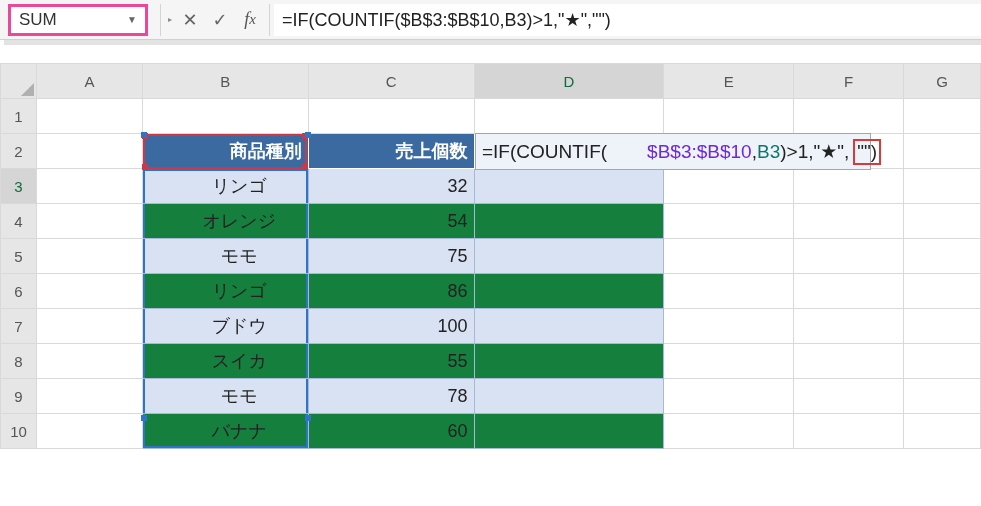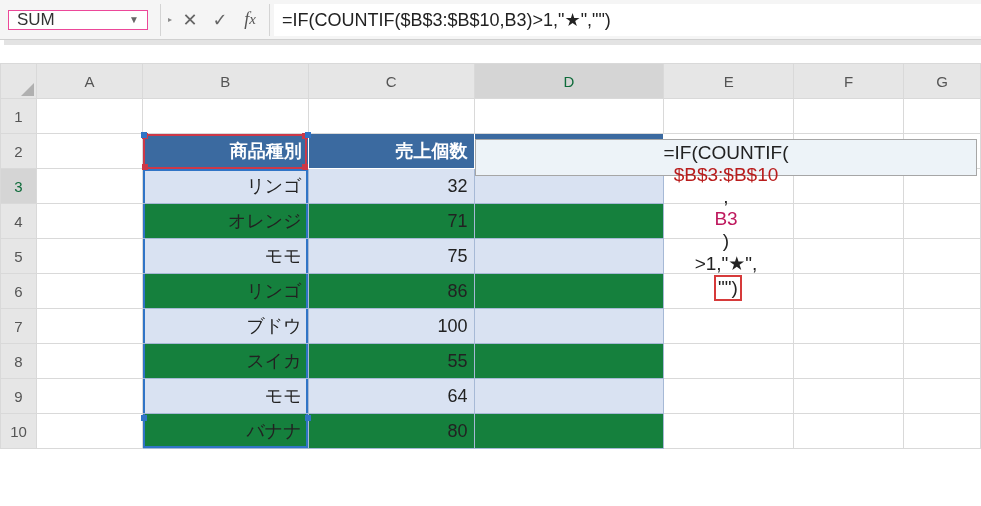--- a/index.html
+++ b/index.html
@@ -15,23 +15,23 @@
     
     .formula-bar {
       display: flex;
       align-items: center;
       height: 40px;
       border-bottom: 1px solid #d0d0d0;
       background: #f5f5f5;
     }
     .name-box {
       width: 140px;
-      height: 20px;
+      height: 32px;
       margin: 0 8px;
-      border: 1px solid #ec4899;
+      border: 3px solid #ec4899;
       background: #fff;
       display: flex;
       align-items: center;
       padding: 0 8px;
       color: #333;
       font-size: 17px;
     }
     .name-box .dropdown-icon {
       margin-left: auto;
       font-size: 10px;
@@ -125,21 +125,21 @@
       border-color: transparent transparent #b0b0b0 transparent;
     }
 
     .col-hdr.active, .row-hdr.active {
       background: #d5d5d5;
       color: #0e6b3a;
     }
 
     .cell { padding: 2px 6px; font-size: 18px; }
     .cell.num { text-align: right; }
-    .cell.txt { text-align: right; padding-left: 34px; }
+    .cell.txt { text-align: center; padding-left: 34px; }
 
     
     .tbl-header {
       background: #3b6aa0;
       color: #fff;
       font-weight: bold;
       text-align: right;
       border: 1px solid #fff !important;
     }
     .tbl-row-even { background: #d9e2f2; }
@@ -179,23 +179,23 @@
       position: absolute;
       border: 1px solid #a6a6a6;
       background: #edf3f8;
       display: flex;
       align-items: center;
       font-size: 19px;
       padding: 2px 6px;
       white-space: nowrap;
       z-index: 3;
     }
-    .edit-overlay .p1 { color: #b91c1c; } 
+    .edit-overlay .p1 { color: #6d28d9; margin-left: 40px; } 
     .edit-overlay .comma { color: #222; }
-    .edit-overlay .p2 { color: #be185d; } 
+    .edit-overlay .p2 { color: #0f766e; } 
     .red-box {
       display: inline-block;
       border: 2px solid #d63a3a;
       padding: 0 2px;
       margin-left: 4px;
     }
 
     .wrap { position: relative; width: 981px; }
   </style>
 </head>
@@ -258,21 +258,21 @@
     <td class="cell num tbl-row-even tbl-cell">32</td>
     <td class="cell tbl-row-even tbl-cell"></td>
     <td class="cell"></td>
           <td class="cell"></td>
           <td class="cell"></td>
   </tr>
   <tr>
           <th class="row-hdr">4</th>
           <td class="cell"></td>
           <td class="cell txt tbl-row-odd tbl-cell countif-b-mid">オレンジ</td>
-          <td class="cell num tbl-row-odd tbl-cell">71</td>
+          <td class="cell num tbl-row-odd tbl-cell">54</td>
           <td class="cell tbl-row-odd tbl-cell"></td>
           <td class="cell"></td>
           <td class="cell"></td>
           <td class="cell"></td>
         </tr>
   <tr>
           <th class="row-hdr">5</th>
           <td class="cell"></td>
           <td class="cell txt tbl-row-even tbl-cell countif-b-mid">モモ</td>
           <td class="cell num tbl-row-even tbl-cell">75</td>
@@ -308,52 +308,52 @@
           <td class="cell num tbl-row-odd tbl-cell">55</td>
           <td class="cell tbl-row-odd tbl-cell"></td>
           <td class="cell"></td>
           <td class="cell"></td>
           <td class="cell"></td>
         </tr>
   <tr>
           <th class="row-hdr">9</th>
           <td class="cell"></td>
           <td class="cell txt tbl-row-even tbl-cell countif-b-mid">モモ</td>
-          <td class="cell num tbl-row-even tbl-cell">64</td>
+          <td class="cell num tbl-row-even tbl-cell">78</td>
           <td class="cell tbl-row-even tbl-cell"></td>
           <td class="cell"></td>
           <td class="cell"></td>
           <td class="cell"></td>
         </tr>
   <tr>
           <th class="row-hdr">10</th>
           <td class="cell"></td>
           <td class="cell txt tbl-row-odd tbl-cell countif-b-bot">バナナ</td>
-          <td class="cell num tbl-row-odd tbl-cell">80</td>
+          <td class="cell num tbl-row-odd tbl-cell">60</td>
           <td class="cell tbl-row-odd tbl-cell"></td>
           <td class="cell"></td>
           <td class="cell"></td>
           <td class="cell"></td>
         </tr>
 </tbody>
     </table>
 
 <div class="b3-red" style="top:71px; left:143px; width:164px; height:35px;">
   <div class="handle tl"></div>
       <div class="handle tr"></div>
       <div class="handle bl"></div>
       <div class="handle br"></div>
 </div>
 
 <div class="blue-handle" style="top:69px; left:141px;"></div>
 <div class="blue-handle" style="top:69px; left:305px;"></div>
 <div class="blue-handle" style="top:352px; left:141px;"></div>
 <div class="blue-handle" style="top:352px; left:305px;"></div>
 
-<div class="edit-overlay" style="top:76px; left:475px; width:502px; height:37px;flex-direction:column;">
+<div class="edit-overlay" style="top:70px; left:475px; width:396px; height:37px;">
   <span>=IF(COUNTIF(</span>
       <span class="p1">$B$3:$B$10</span>
       <span class="comma">,</span>
       <span class="p2">B3</span>
       <span>)</span>
       <span>&gt;1,"★",</span>
       <span class="red-box">"")</span>
 </div>
 </div>
 

